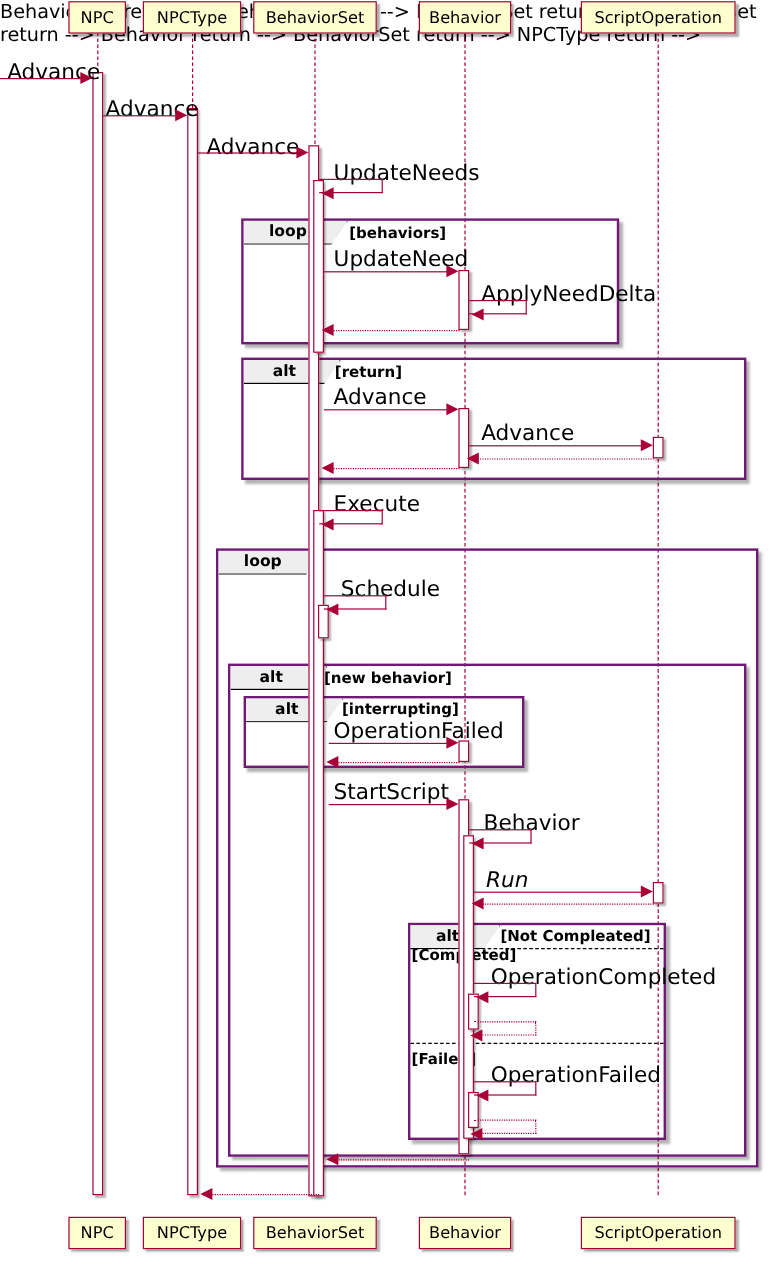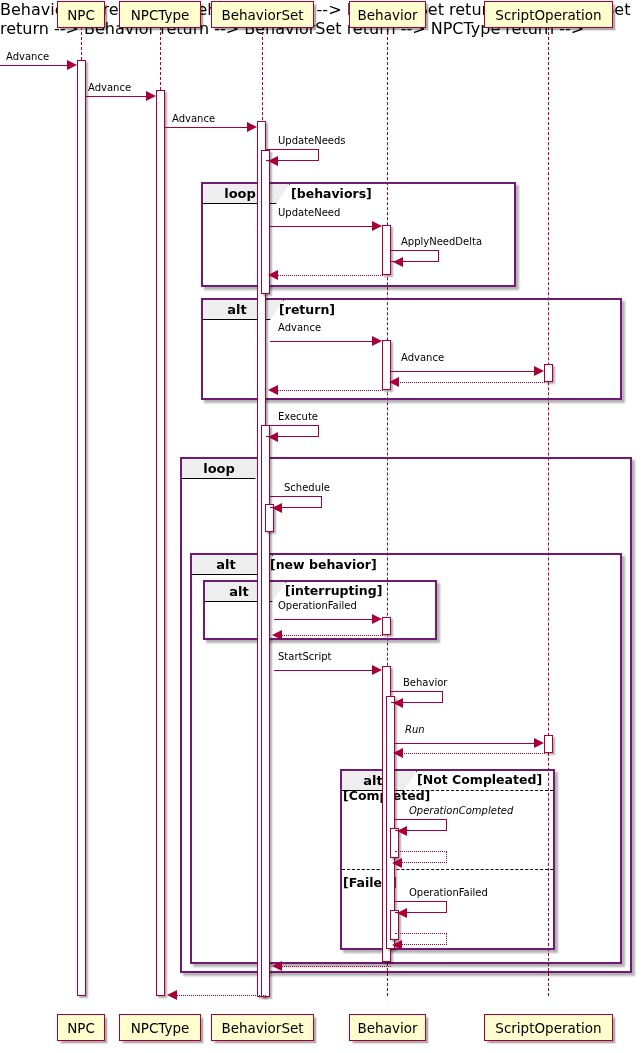--- a/index.html
+++ b/index.html
@@ -89,21 +89,21 @@
     position: absolute;
     height: 0;
     border-top: 1.4px solid #A80036;
   }
   .msg-line.dotted {
     border-top: 1.4px dotted #A80036;
   }
   .msg-label {
     position: absolute;
     color: #000000;
-    font-size: 10px;
+    font-size: 18px;
     line-height: 1;
     white-space: nowrap;
   }
   .arrow-r, .arrow-l {
     position: absolute;
     width: 0; height: 0;
   }
   .arrow-r {
     border-top: 5px solid transparent;
     border-bottom: 5px solid transparent;
@@ -300,21 +300,21 @@
   
   <div class="msg-label" style="left:405px; top:725px;font-style:italic;">Run</div>
   <div class="msg-line" style="left:395px; top:743px; width:140px;"></div>
   <div class="arrow-r" style="left:534px; top:738px;"></div>
 
    Behavior return --&gt;
   <div class="msg-line dotted" style="left:395px; top:753px; width:150px;"></div>
   <div class="arrow-l" style="left:393px; top:748px;"></div>
 
   
-  <div class="msg-label" style="left:409px; top:806px;font-style:italic;">OperationCompleted</div>
+  <div class="msg-label" style="left:409px; top:806px;">OperationCompleted</div>
   <div class="self-box" style="left:395px; top:819px; width:52px; height:12px;"></div>
   <div class="arrow-l" style="left:397px; top:826px;"></div>
 
   
   <div class="self-box dotted" style="left:395px; top:851px; width:52px; height:12px;"></div>
   <div class="arrow-l" style="left:392px; top:858px;"></div>
 
   
   <div class="msg-label" style="left:409px; top:888px;">OperationFailed</div>
   <div class="self-box" style="left:395px; top:901px; width:52px; height:12px;"></div>

